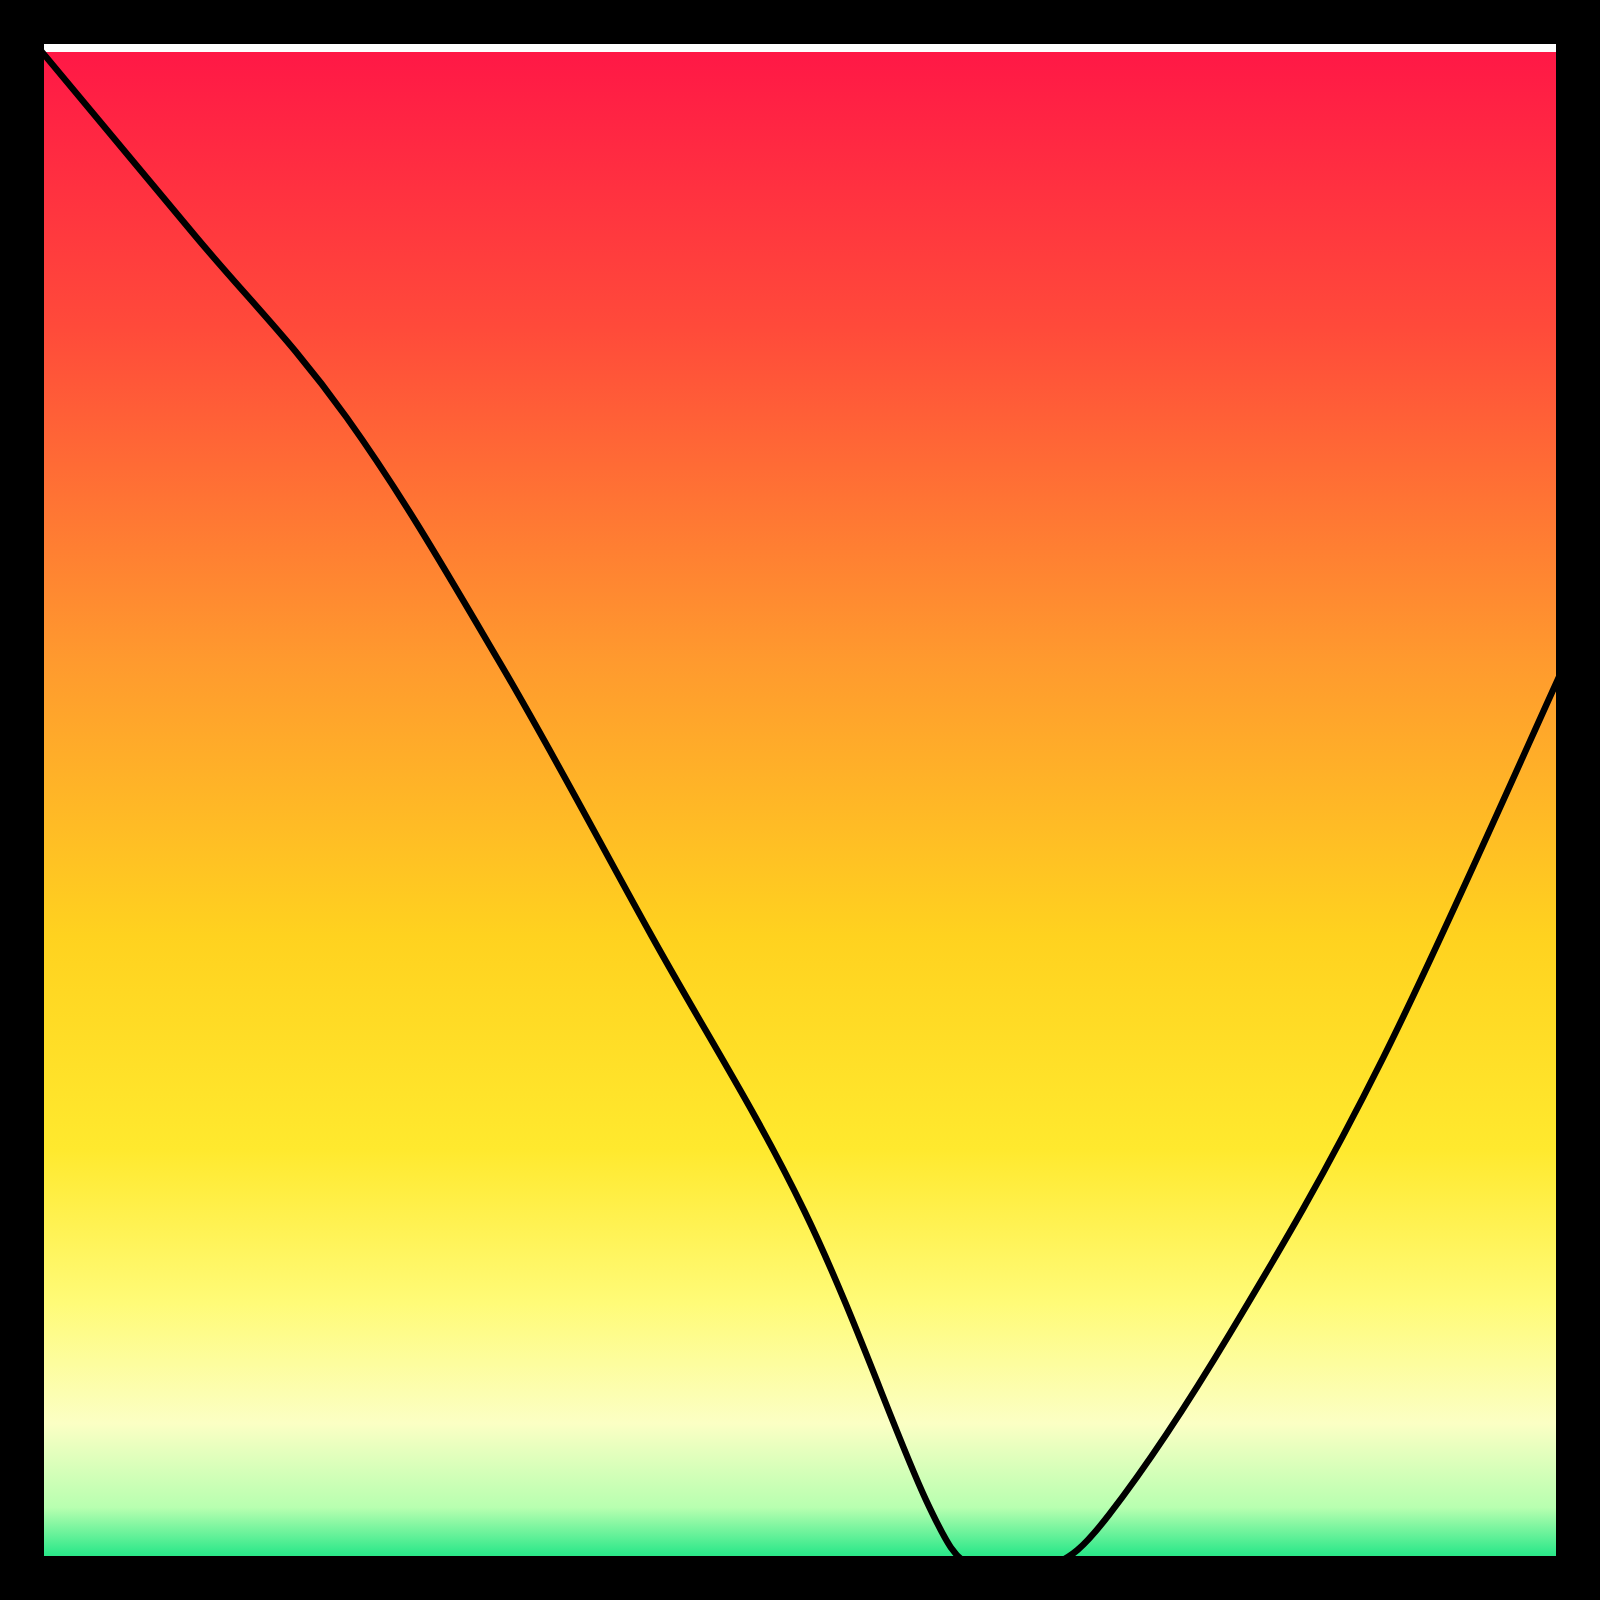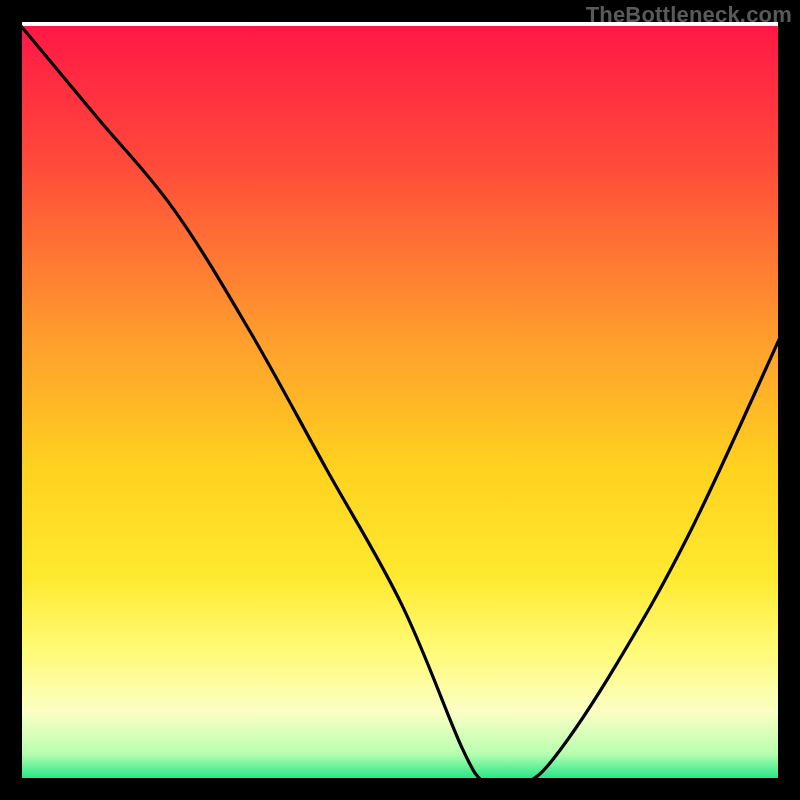--- a/index.html
+++ b/index.html
@@ -26,21 +26,20 @@
   svg {
     position: absolute;
     left: 0;
     top: 0;
   }
 </style>
 </head>
 <body>
 
 <div class="chart-container">
-  <div class="watermark">TheBottleneck.com</div>
   <svg id="chart-svg" width="800" height="800" viewBox="0 0 800 800">
     <defs>
       <linearGradient id="bg-grad" x1="0" y1="0" x2="0" y2="1">
           <stop offset="0%" stop-color="#ff1846"></stop>
           <stop offset="18%" stop-color="#ff4a3a"></stop>
           <stop offset="40%" stop-color="#ff9a2e"></stop>
           <stop offset="57.99999999999999%" stop-color="#ffd21f"></stop>
           <stop offset="72%" stop-color="#ffe92e"></stop>
           <stop offset="82%" stop-color="#fffb77"></stop>
           <stop offset="90%" stop-color="#fbffc4"></stop>

